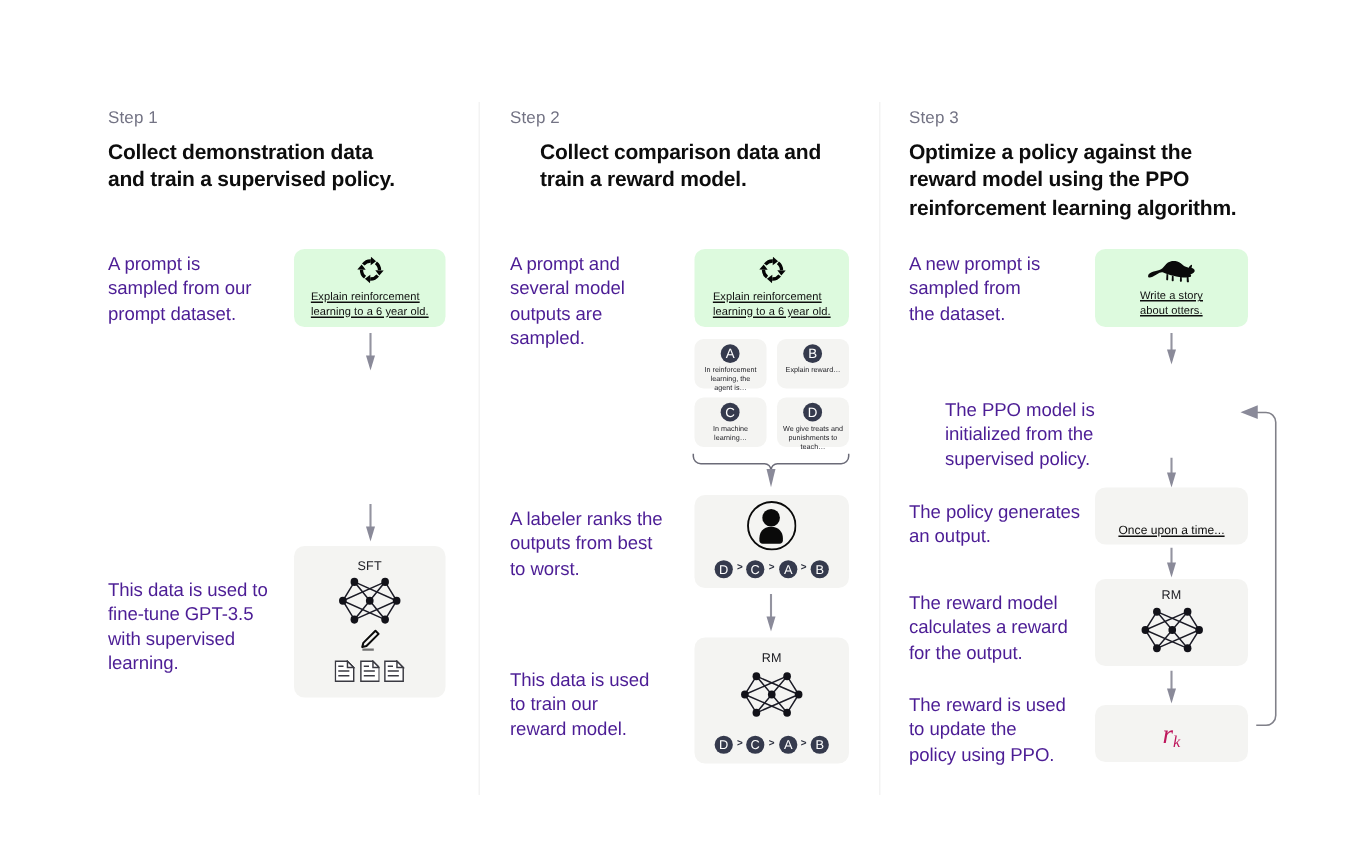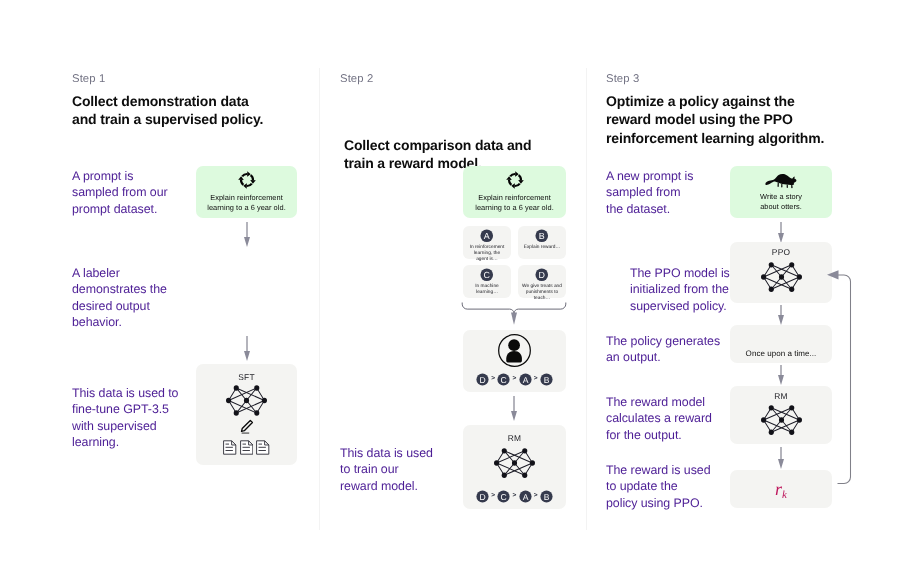--- a/index.html
+++ b/index.html
@@ -21,22 +21,22 @@
 
   
   .caption{position:absolute;font-size:12.4px;line-height:16.4px;color:#4c1d95;
            white-space:pre-line;letter-spacing:-0.05px;}
 
   
   .card{position:absolute;border-radius:7px;box-sizing:border-box;
         display:flex;flex-direction:column;align-items:center;}
   .card.green{background:#ddfade;}
   .card.gray{background:#f4f4f2;}
-  .card-text{font-size:7.4px;line-height:9.6px;text-align:center;white-space:pre-line;
-             color:#0d0d0d;letter-spacing:0.05px;}
+  .card-text{font-size:7.4px;line-height:9.6px;white-space:pre-line;
+             color:#0d0d0d;letter-spacing:0.05px;text-decoration:underline;}
   .card-label{font-size:8.4px;line-height:10px;color:#1c1c22;text-align:center;letter-spacing:0.2px;}
 
   
   .mini{position:absolute;border-radius:6px;background:#f4f4f2;box-sizing:border-box;
         display:flex;flex-direction:column;align-items:center;}
   .mini-text{font-size:4.8px;line-height:6.0px;text-align:center;white-space:pre-line;
              color:#1b1b21;}
 
   
   .rank-row{position:absolute;display:flex;align-items:center;justify-content:center;}
@@ -56,33 +56,36 @@
   <div class="divider" style="left:319px;top:68px;height:462px;"></div>
   <div class="divider" style="left:586px;top:68px;height:462px;"></div>
 
   <div class="step-label" style="left:72px;top:73px;">Step 1</div>
   <div class="step-title" style="left:72px;top:92px;width:250px;">Collect demonstration data
 and train a supervised policy.</div>
 
   <div class="caption" style="left:72px;top:168px;width:120px;">A prompt is
 sampled from our
 prompt dataset.</div>
-  <div class="caption" style="left:72px;top:265px;width:120px;">A labeler
-demonstrates the
-desired output
-behavior.</div>
   <div class="caption" style="left:72px;top:385px;width:125px;">This data is used to
 fine-tune GPT-3.5
 with supervised
 learning.</div>
 
   <div class="step-label" style="left:340px;top:73px;">Step 2</div>
-  <div class="step-title" style="left:344px;top:92px;width:250px;margin-top:44px;">Collect comparison data and
+  <div class="step-title" style="left:360px;top:92px;width:250px;">Collect comparison data and
 train a reward model.</div>
 
+  <div class="caption" style="left:340px;top:168px;width:120px;">A prompt and
+several model
+outputs are
+sampled.</div>
+  <div class="caption" style="left:340px;top:338px;width:125px;">A labeler ranks the
+outputs from best
+to worst.</div>
   <div class="caption" style="left:340px;top:445px;width:120px;">This data is used
 to train our
 reward model.</div>
 
   <div class="step-label" style="left:606px;top:73px;">Step 3</div>
   <div class="step-title" style="left:606px;top:92px;width:250px;">Optimize a policy against the
 reward model using the PPO
 reinforcement learning algorithm.</div>
 
   <div class="caption" style="left:606px;top:168px;width:120px;">A new prompt is
@@ -340,26 +343,20 @@
 about otters.</div>
   </div>
 
   <svg class="abs" style="left:775px;top:222px;" width="12" height="22">
       <g>
         <path d="M6,0 V14" stroke="#9494a0" stroke-width="1.4"></path>
         <path d="M3.0,11 L6,21 L9.0,11 Z" fill="#8a8a99"></path>
       </g>
     </svg>
 
-  <div class="card gray" style="left:730px;top:242px;width:102px;height:61px;">
-    <div class="card-label" style="margin-top:5px">PPO</div>
-    <svg width="43" height="34" viewBox="0 0 42 32" preserveAspectRatio="none" style="margin-top:3px">
-        <use href="#ic-network"></use>
-      </svg>
-  </div>
 
   <svg class="abs" style="left:775px;top:305px;" width="12" height="21">
       <g>
         <path d="M6,0 V13" stroke="#9494a0" stroke-width="1.4"></path>
         <path d="M3.0,10 L6,20 L9.0,10 Z" fill="#8a8a99"></path>
       </g>
     </svg>
 
   <div class="card gray" style="left:730px;top:325px;width:102px;height:38px;justify-content:center;">
     <div class="card-text" style="font-size:8px;line-height:10px;margin-top:20px;">Once upon a time...</div>

